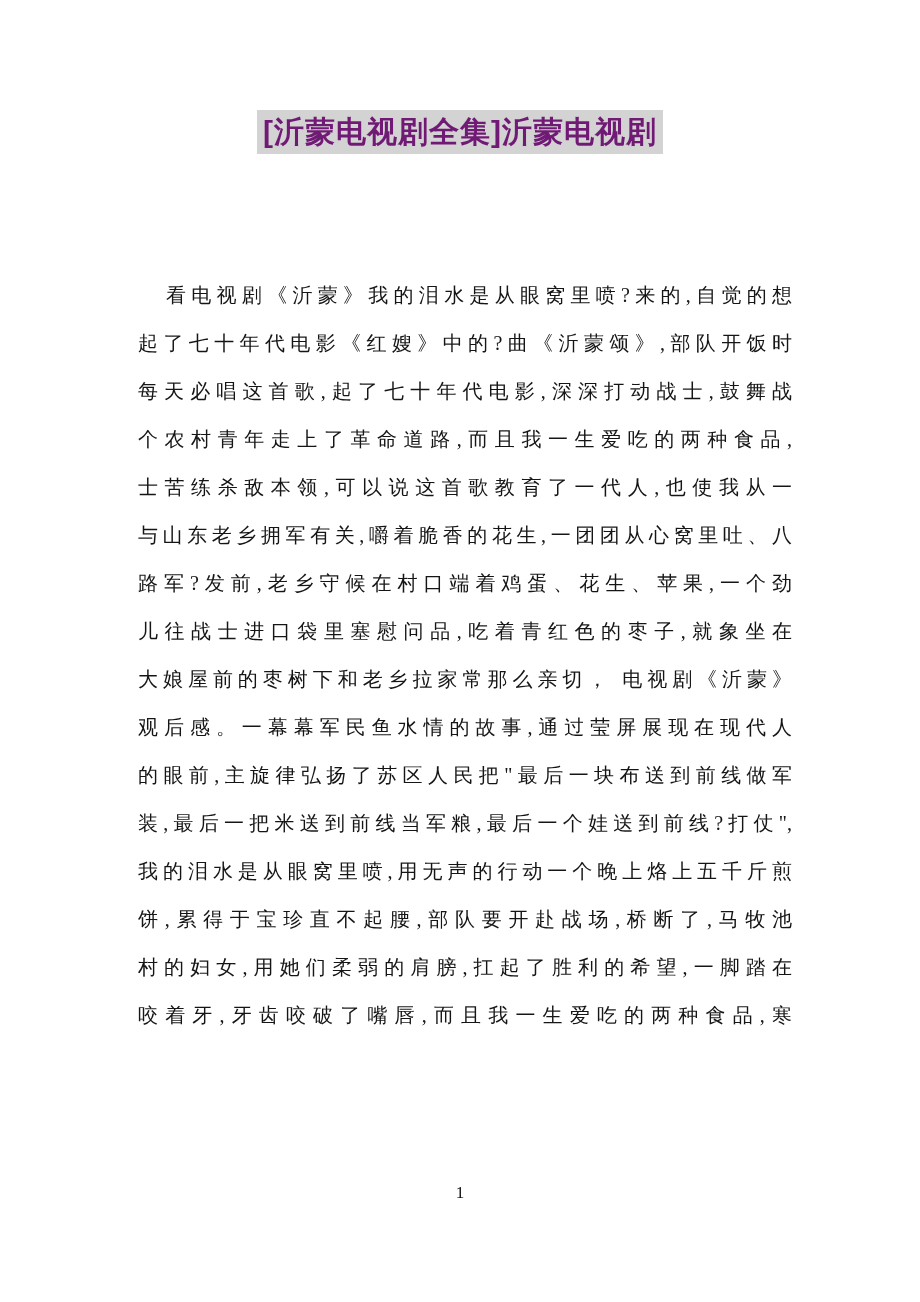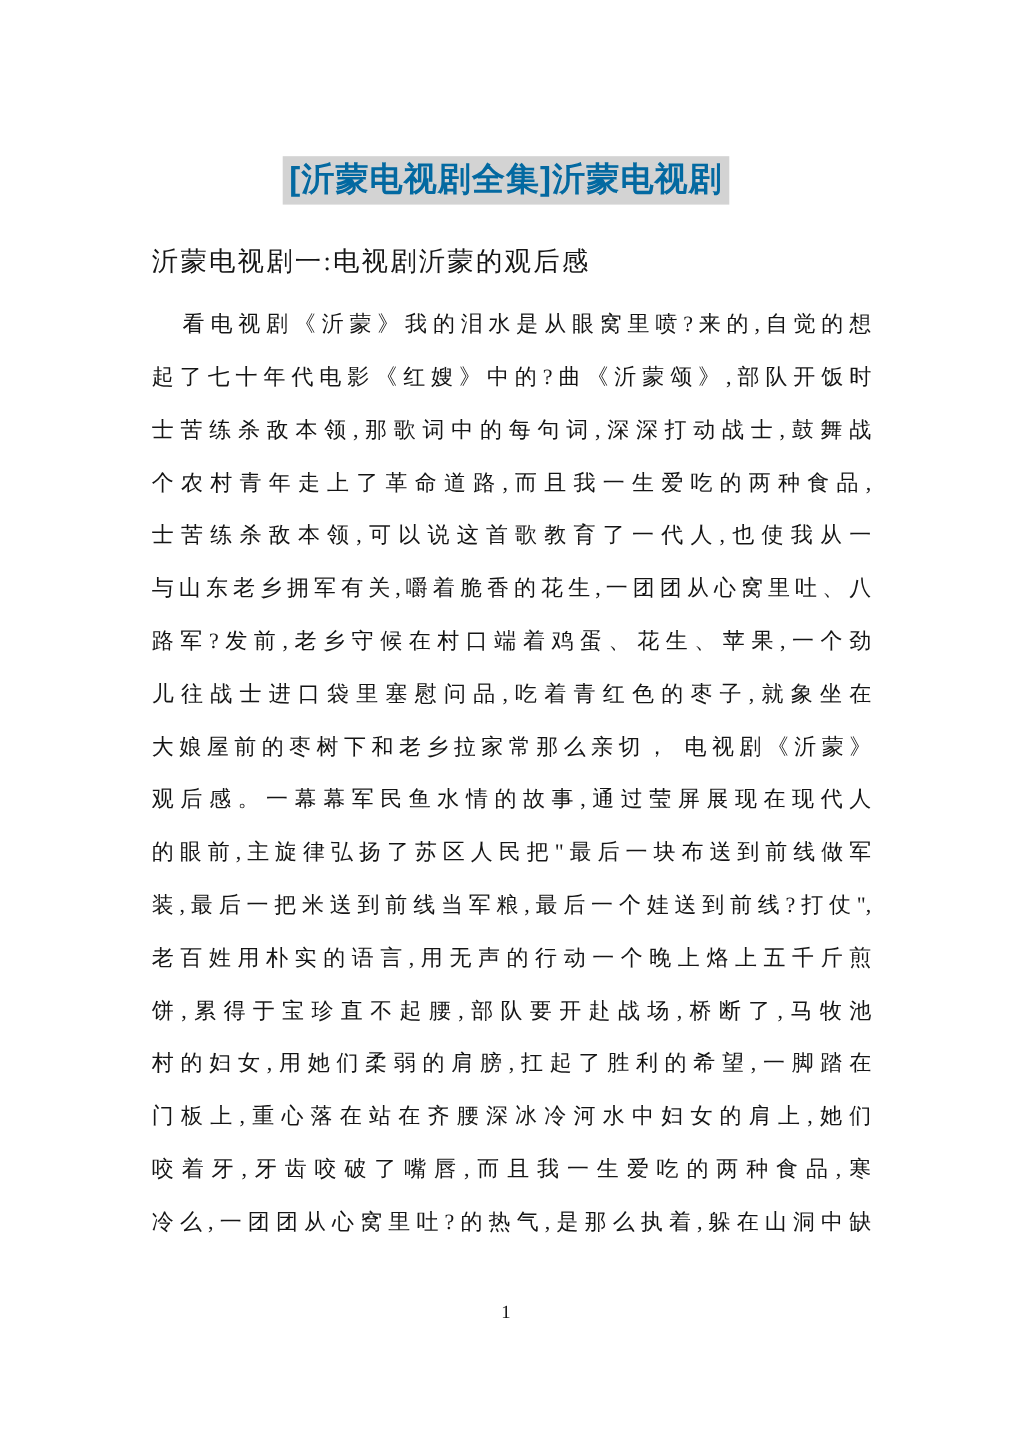--- a/index.html
+++ b/index.html
@@ -19,29 +19,28 @@
   .title-wrap {
     position: absolute;
     top: 110px;
     left: 0;
     right: 0;
     text-align: center;
   }
   .doc-title {
     display: inline-block;
     background: #d3d3d3;
-    color: #0369a1;
+    color: #701a75;
     font-family: "Liberation Sans", "DejaVu Sans", sans-serif;
     font-weight: bold;
     font-size: 30px;
     line-height: 36px;
     padding: 4px 6px;
     letter-spacing: 1px;
     white-space: nowrap;
-    margin-top: 32px;
   }
   .heading {
     position: absolute;
     top: 222px;
     left: 138px;
     width: 680px;
     font-size: 24px;
     line-height: 32px;
     letter-spacing: 2px;
     white-space: nowrap;
@@ -79,38 +78,35 @@
 </style>
 </head>
 <body>
 
 <div class="page">
 
   <div class="title-wrap">
     <span class="doc-title">[沂蒙电视剧全集]沂蒙电视剧</span>
   </div>
 
-  <div class="heading">沂蒙电视剧一:电视剧沂蒙的观后感</div>
 
   <div class="body-block">
       <div class="body-line">看电视剧《沂蒙》我的泪水是从眼窝里喷?来的,自觉的想</div>
       <div class="body-line">起了七十年代电影《红嫂》中的?曲《沂蒙颂》,部队开饭时</div>
-      <div class="body-line">士苦练杀敌本领,那歌词中的每句词,深深打动战士,鼓舞战</div>
+      <div class="body-line">每天必唱这首歌,起了七十年代电影,深深打动战士,鼓舞战</div>
       <div class="body-line">个农村青年走上了革命道路,而且我一生爱吃的两种食品,</div>
       <div class="body-line">士苦练杀敌本领,可以说这首歌教育了一代人,也使我从一</div>
       <div class="body-line">与山东老乡拥军有关,嚼着脆香的花生,一团团从心窝里吐、八</div>
       <div class="body-line">路军?发前,老乡守候在村口端着鸡蛋、花生、苹果,一个劲</div>
       <div class="body-line">儿往战士进口袋里塞慰问品,吃着青红色的枣子,就象坐在</div>
       <div class="body-line">大娘屋前的枣树下和老乡拉家常那么亲切， 电视剧《沂蒙》</div>
       <div class="body-line">观后感。一幕幕军民鱼水情的故事,通过莹屏展现在现代人</div>
       <div class="body-line">的眼前,主旋律弘扬了苏区人民把"最后一块布送到前线做军</div>
       <div class="body-line">装,最后一把米送到前线当军粮,最后一个娃送到前线?打仗",</div>
-      <div class="body-line">老百姓用朴实的语言,用无声的行动一个晚上烙上五千斤煎</div>
+      <div class="body-line">我的泪水是从眼窝里喷,用无声的行动一个晚上烙上五千斤煎</div>
       <div class="body-line">饼,累得于宝珍直不起腰,部队要开赴战场,桥断了,马牧池</div>
       <div class="body-line">村的妇女,用她们柔弱的肩膀,扛起了胜利的希望,一脚踏在</div>
-      <div class="body-line">门板上,重心落在站在齐腰深冰冷河水中妇女的肩上,她们</div>
       <div class="body-line">咬着牙,牙齿咬破了嘴唇,而且我一生爱吃的两种食品,寒</div>
-      <div class="body-line">冷么,一团团从心窝里吐?的热气,是那么执着,躲在山洞中缺</div>
     </div>
 
   <div class="page-number">1</div>
 
 </div>
 
 </body></html>

